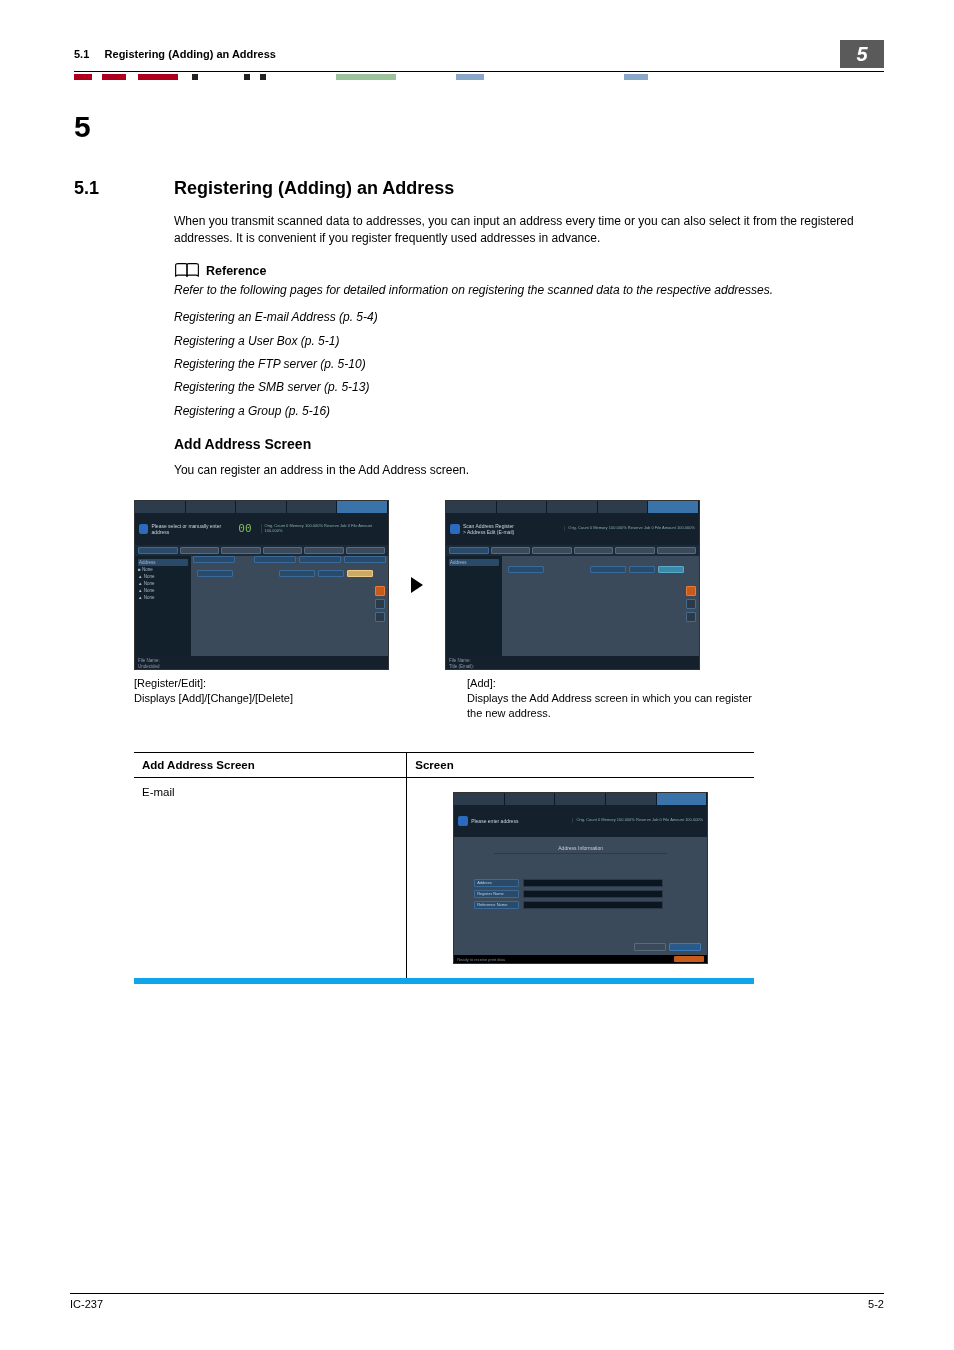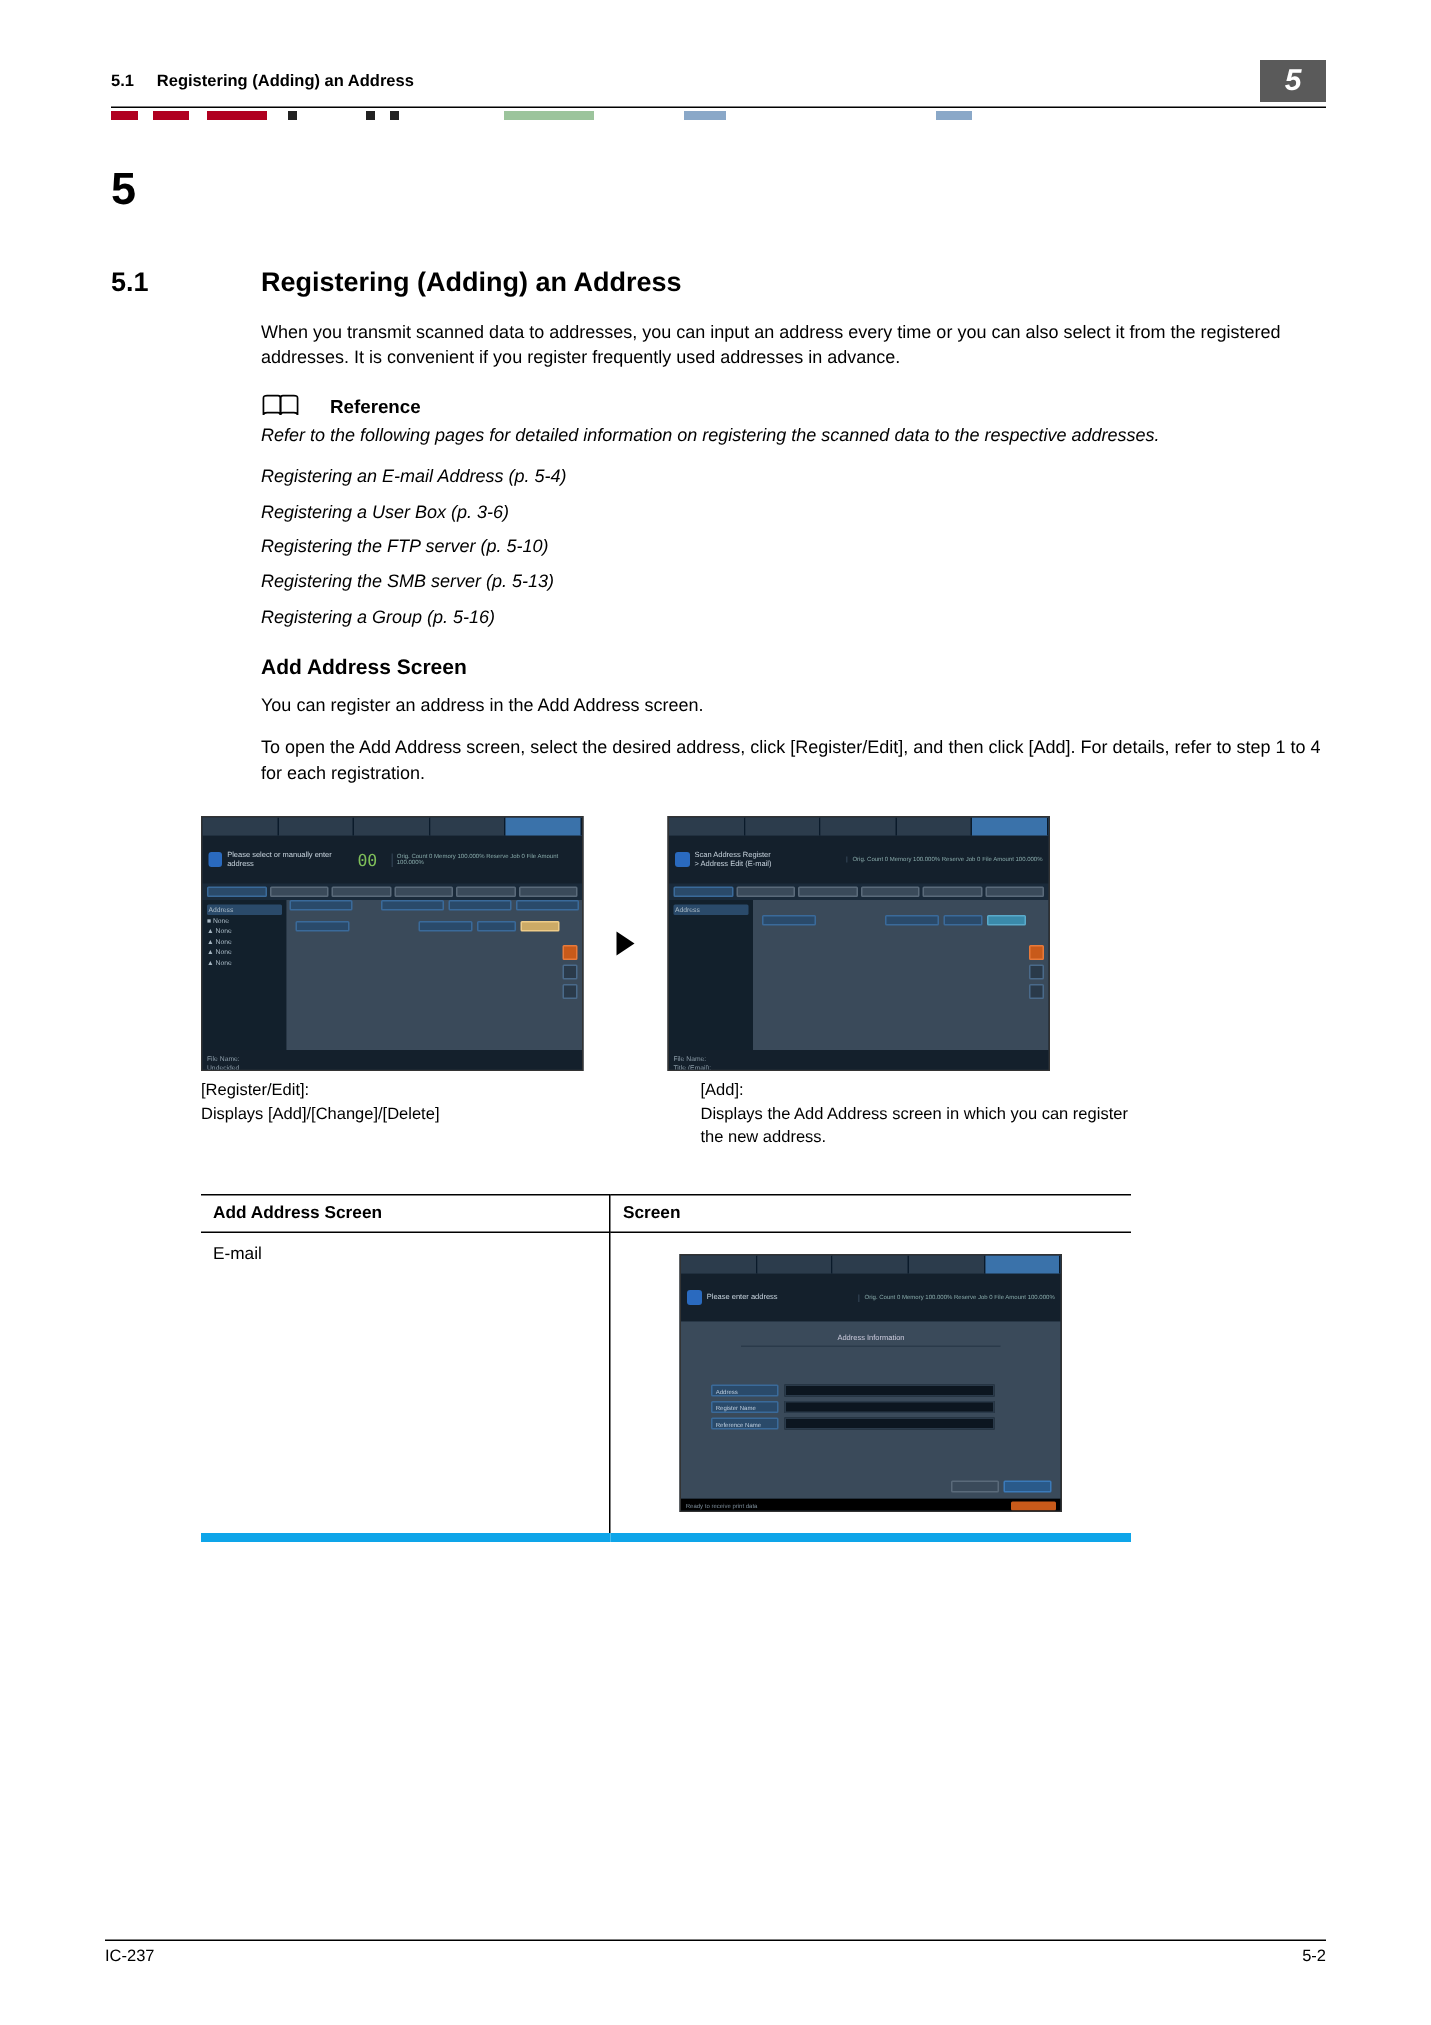--- a/index.html
+++ b/index.html
@@ -61,21 +61,21 @@
   .h2-row { display: flex; align-items: baseline; margin-bottom: 14px; }
   .h2-num {
     font-size: 18px;
     font-weight: bold;
     width: 100px;
     flex-shrink: 0;
   }
   .h2-title { font-size: 18px; font-weight: bold; }
   .body-block { margin-left: 100px; }
   .para { font-size: 12px; line-height: 1.45; margin-bottom: 14px; }
-  .ref-row { display: flex; align-items: center; gap: 20px; margin-bottom: 2px; }
+  .ref-row { display: flex; align-items: center; gap: 6px; margin-bottom: 2px; }
   .ref-label { font-size: 12.5px; font-weight: bold; }
   .book-icon { width: 26px; height: 18px; }
   .italic { font-style: italic; font-size: 12px; line-height: 1.45; }
   .ref-links p { margin-bottom: 6px; }
   .h3 { font-size: 14px; font-weight: bold; margin: 16px 0 10px 0; }
   .screens-row {
     display: flex;
     align-items: center;
     gap: 22px;
     margin: 20px 0 6px 60px;
@@ -224,29 +224,28 @@
     <div class="ref-row">
       <svg class="book-icon" viewBox="0 0 32 20">
         <path d="M2 3 Q2 1 5 1 L14 1 Q16 1 16 3 L16 17 Q16 15 14 15 L5 15 Q2 15 2 17 Z" fill="none" stroke="#000" stroke-width="1.4"></path>
         <path d="M30 3 Q30 1 27 1 L18 1 Q16 1 16 3 L16 17 Q16 15 18 15 L27 15 Q30 15 30 17 Z" fill="none" stroke="#000" stroke-width="1.4"></path>
       </svg>
       <span class="ref-label">Reference</span>
     </div>
     <p class="italic" style="margin-bottom:10px;">Refer to the following pages for detailed information on registering the scanned data to the respective addresses.</p>
     <div class="ref-links">
       <p class="italic">Registering an E-mail Address (p. 5-4)</p>
-      <p class="italic">Registering a User Box (p. 3-6)</p>
+      <p class="italic">Registering a User Box (p. 5-1)</p>
       <p class="italic">Registering the FTP server (p. 5-10)</p>
       <p class="italic">Registering the SMB server (p. 5-13)</p>
       <p class="italic">Registering a Group (p. 5-16)</p>
     </div>
 
     <h3 class="h3">Add Address Screen</h3>
     <p class="para" style="margin-bottom:10px;">You can register an address in the Add Address screen.</p>
-    <p class="para">To open the Add Address screen, select the desired address, click [Register/Edit], and then click [Add]. For details, refer to step 1 to 4 for each registration.</p>
   </div>
 
   <div class="screens-row">
 
     <div class="screenshot-box">
       <div class="ss-topbar">
           <div class="ss-tab"></div>
           <div class="ss-tab"></div>
           <div class="ss-tab"></div>
           <div class="ss-tab"></div>

